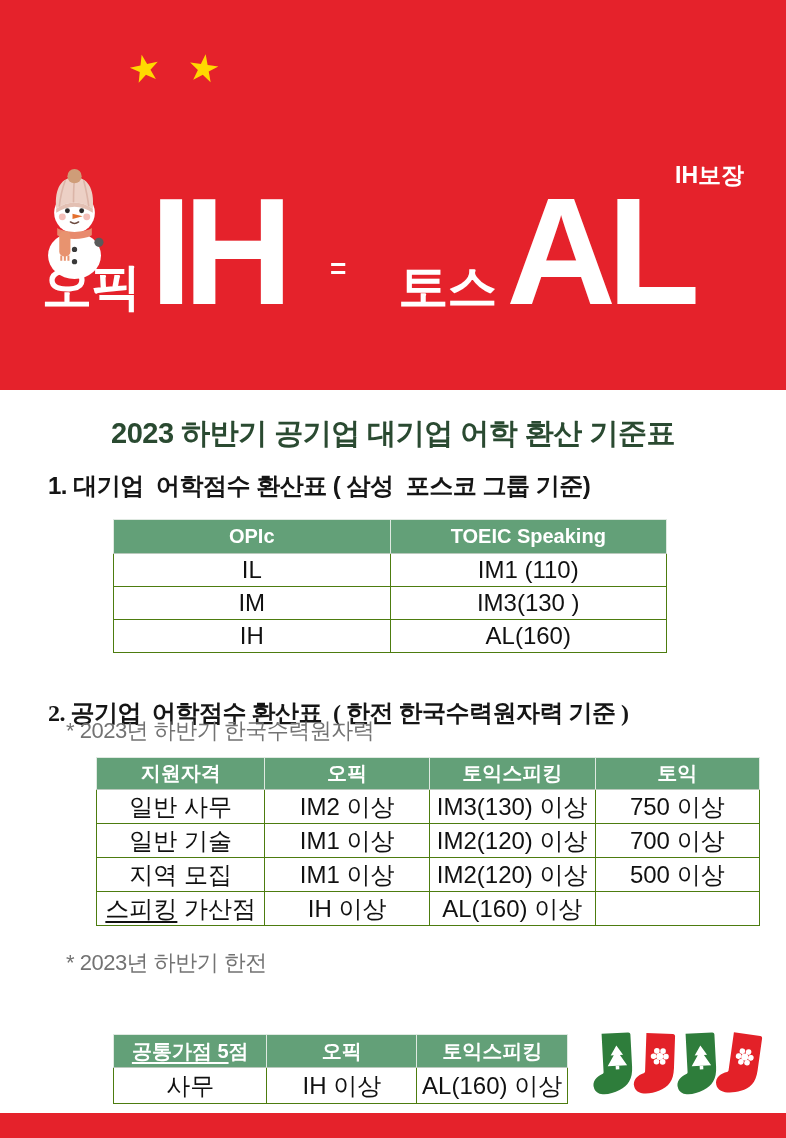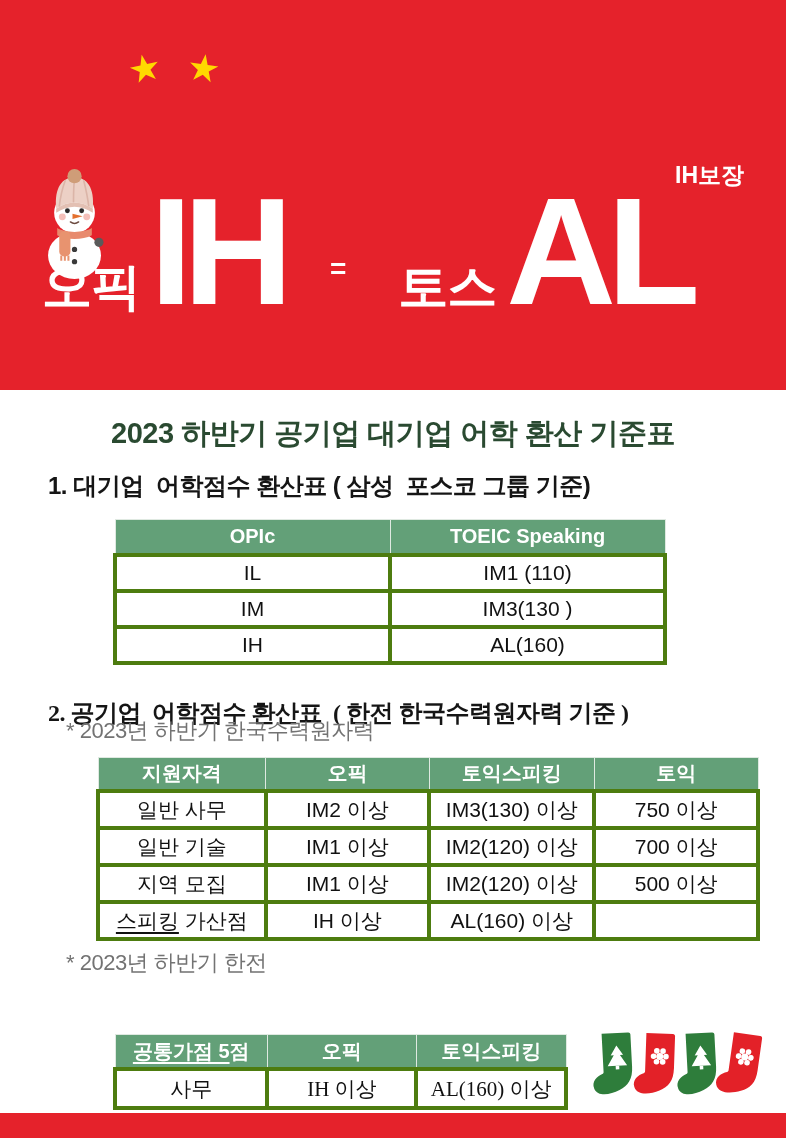--- a/index.html
+++ b/index.html
@@ -27,27 +27,27 @@
   
   .page-title { position:absolute; left:0; top:414px; width:100%; text-align:center; color:#2A4A31; font-size:29px; font-weight:800; letter-spacing:-0.5px; }
   .sec-heading { position:absolute; left:48px; color:#151515; font-size:24px; font-weight:800; letter-spacing:-0.5px; white-space:pre-wrap; }
   .sec1 { top:470px; }
   .sec2 { top:697px;font-family:Liberation Serif, serif; }
   .sub-label { position:absolute; left:66px; color:#737373; font-size:22px; font-weight:500; letter-spacing:-0.5px; }
   .sub1 { top:716px; }
   .sub2 { top:948px; }
   table.tbl { position:absolute; border-collapse:collapse; table-layout:fixed; text-align:center; color:#111; background:#fff; border:1px solid #c3d0c5;padding-left:39px; }
   table.tbl th { background:#63A078; color:#ffffff; font-size:20px; font-weight:700; border:1px solid #dfe9e1; border-bottom:1px solid #b9c9bc; padding:0; }
-  table.tbl td { font-size:21px; font-weight:500; border:4px solid #4d7c0f; padding:0; }
+  table.tbl td { font-size:24px; font-weight:500; border:1px solid #4d7c0f; padding:0; }
   #tbl1 { left:113px; top:519px; width:554px; }
   #tbl1 th { height:33px; } #tbl1 td { height:32px; }
   #tbl2 { left:96px; top:757px; width:664px; }
   #tbl2 th { height:31px; } #tbl2 td { height:33px; }
   #tbl3 { left:113px; top:988px; width:455px;margin-top:46px; }
-  #tbl3 th { height:32px; } #tbl3 td { height:35px;font-family:Liberation Serif, serif; }
+  #tbl3 th { height:32px; } #tbl3 td { height:35px; }
   .wavy { text-decoration-line:underline; text-decoration-style:wavy; text-decoration-color:#E01B22; text-decoration-thickness:2px; text-underline-offset:4px;text-decoration:underline; }
   
   .stockings { position:absolute; left:590px; top:1030px; display:flex; }
   .stocking { display:inline-block; }
   .stocking + .stocking { margin-left:-4px; }
   .footer-bar { position:absolute; left:0; top:1113px; width:786px; height:25px; background:#E5222B; }
 </style>
 </head>
 <body>
 

